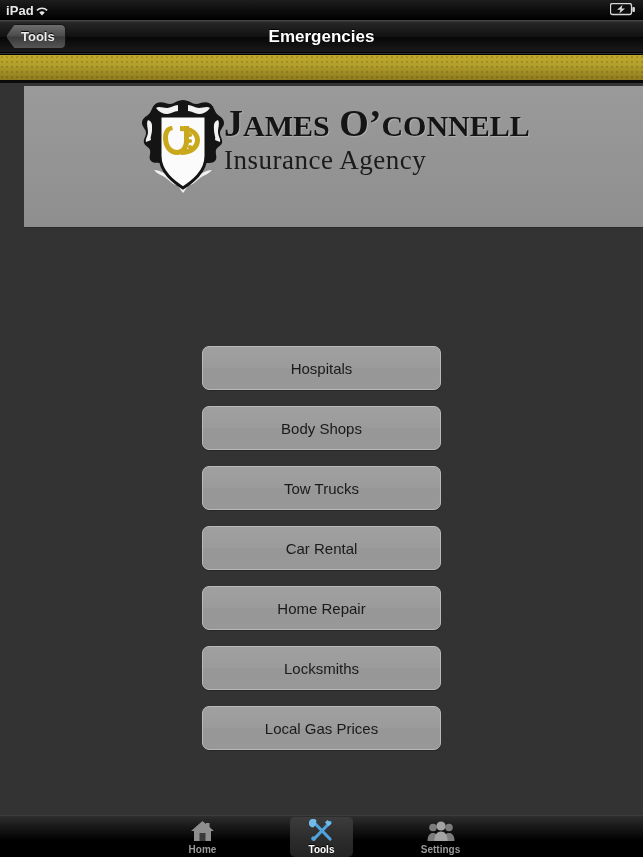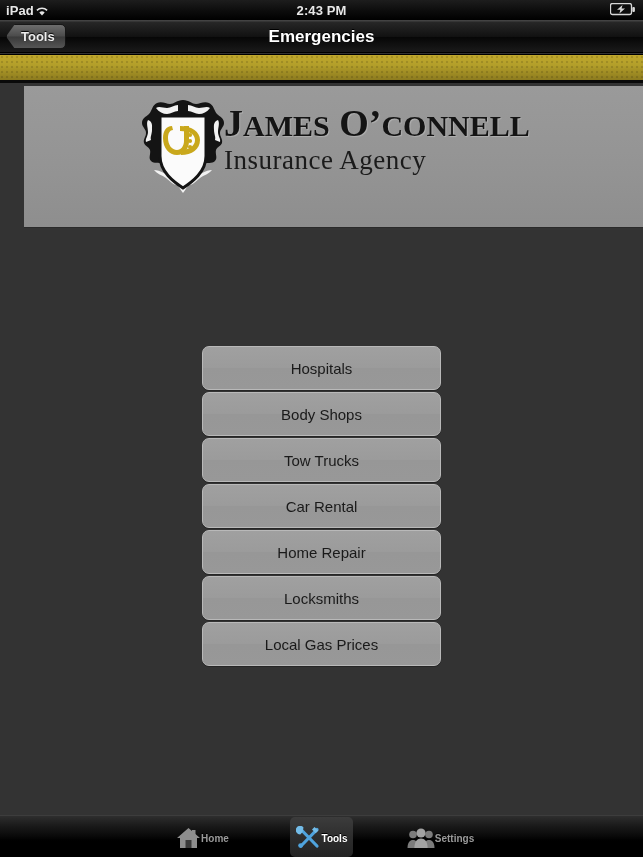--- a/index.html
+++ b/index.html
@@ -93,40 +93,40 @@
 
   
   .content{
     position:absolute; top:228px; left:0; width:643px; height:588px;
     background:#333333;
   }
   .btnlist{
     position:absolute; left:202px; top:118px; width:239px;
   }
   .bigbtn{
-    display:block; width:239px; height:44px; margin-bottom:2px;
+    display:block; width:239px; height:44px; margin-bottom:16px;
     background:linear-gradient(to bottom,#a0a0a0 0%,#9b9b9b 50%,#979797 51%,#989898 100%);
     border:1px solid #b9b9b9;
     border-radius:7px;
     color:#1a1a1a; font-size:15px;
     display:flex; align-items:center; justify-content:center;
     text-align:center;
     box-shadow:0 1px 0 rgba(0,0,0,.25);
   }
 
   
   .tabbar{
     position:absolute; left:0; bottom:0; width:643px; height:42px;
     background:linear-gradient(to bottom,#2e2e2e 0%,#1a1a1a 24%,#0a0a0a 48%,#000 60%,#000 100%);
     border-top:1px solid #3d3d3d;
     display:flex; align-items:flex-start; justify-content:center;
   }
   .tab{
     width:63px; height:40px; margin:1px 28px 0 28px;
-    display:flex; align-items:center; justify-content:center;
+    display:flex; flex-direction:column; align-items:center; justify-content:center;
     border-radius:5px;
   }
   .tab.sel{ background:linear-gradient(to bottom,#3c3c3c 0%,#2c2c2c 55%,#232323 100%); }
   .tab .ico{ height:23px; display:flex; align-items:flex-end; }
   .tab .lbl{
     font-size:10px; font-weight:bold; color:#9a9a9a;
     margin-top:2px; text-shadow:0 -1px 0 #000;
   }
   .tab.sel .lbl{ color:#fff; }
 </style>
@@ -138,21 +138,20 @@
   <div class="statusbar">
     <div class="sb-left">
       <span>iPad</span>
       <span class="wifi">
         <svg width="14" height="11" viewBox="0 0 14 11">
           <path d="M7 9.6 L4.3 6.6 A4 4 0 0 1 9.7 6.6 Z" fill="#e6e6e6"></path>
           <path d="M1.9 4.4 A7.3 7.3 0 0 1 12.1 4.4" stroke="#e6e6e6" stroke-width="1.5" fill="none"></path>
         </svg>
       </span>
     </div>
-    <div class="sb-center">2:43 PM</div>
     <div class="sb-right">
       <svg width="26" height="13" viewBox="0 0 26 13">
         <rect x="0.5" y="0.5" width="21" height="11" rx="2" fill="#0d0d0d" stroke="#d7d7d7" stroke-width="1.3"></rect>
         <rect x="22.3" y="4" width="2.6" height="5" rx="1" fill="#d7d7d7"></rect>
         <path d="M12.5 2 L7 6.8 L10.4 6.8 L9.4 10.6 L15 5.6 L11.6 5.6 Z" fill="#d7d7d7"></path>
       </svg>
     </div>
   </div>
 
   <div class="navbar">

